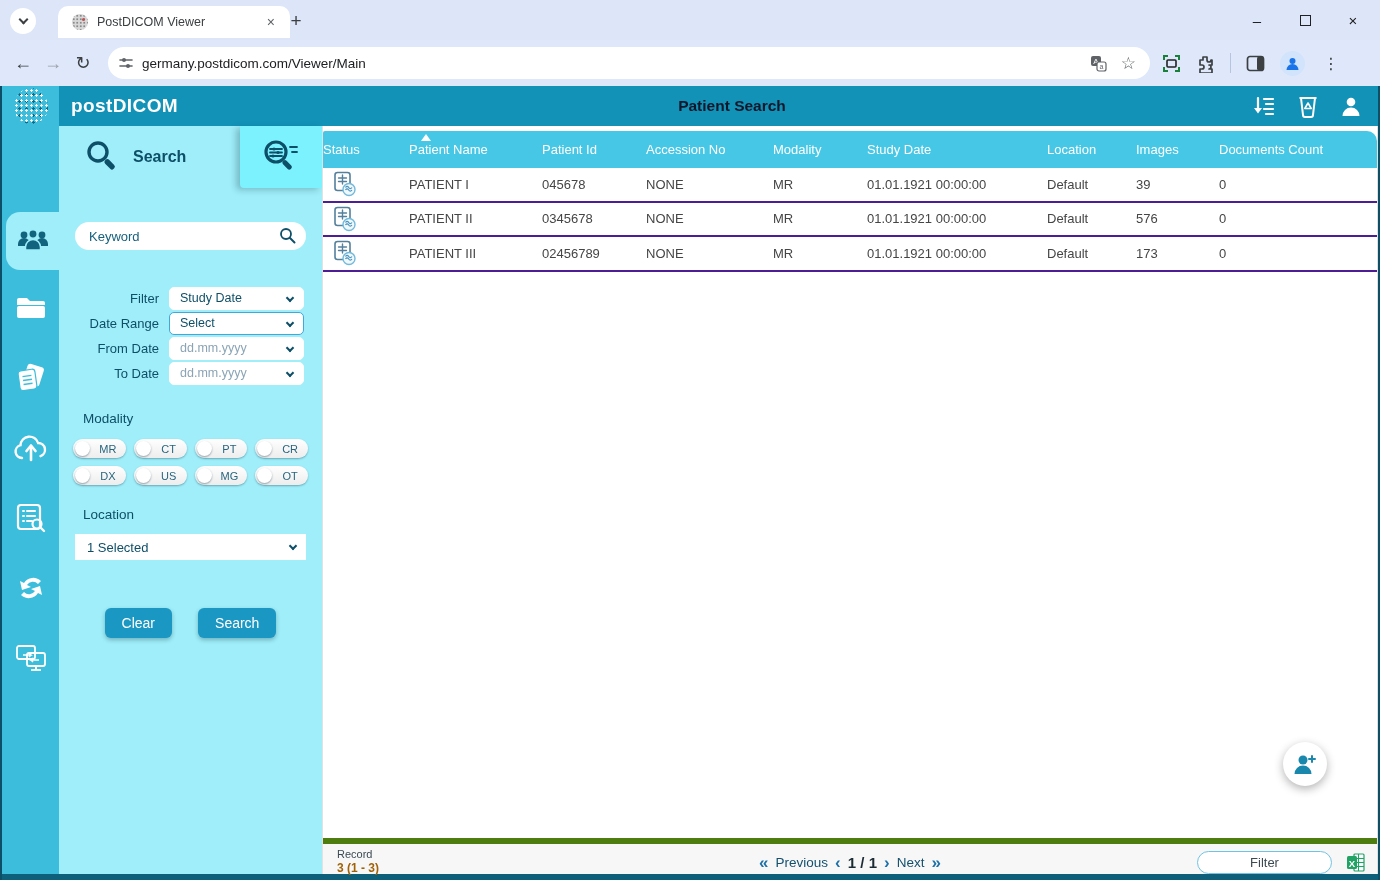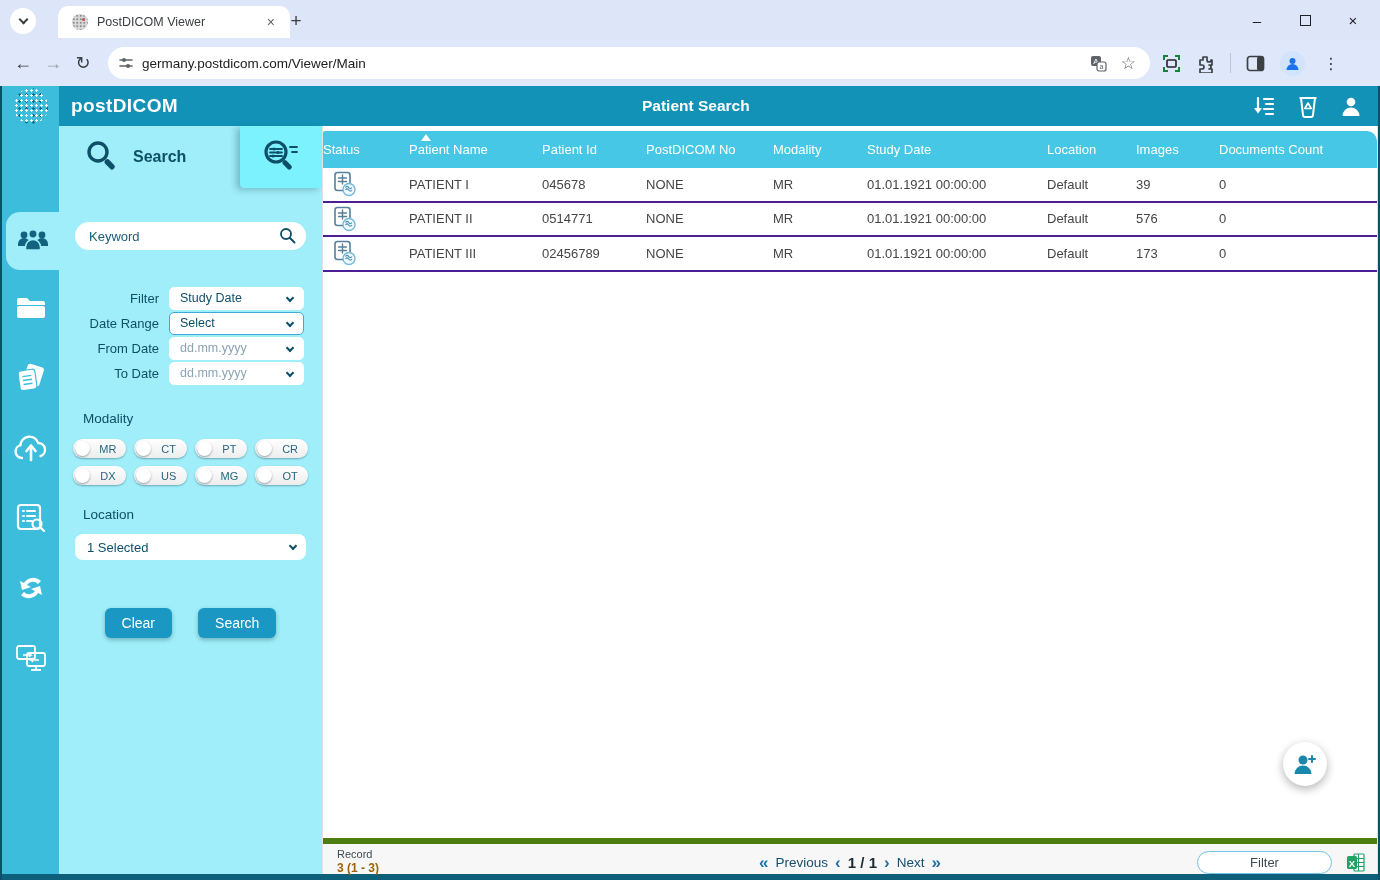--- a/index.html
+++ b/index.html
@@ -41,21 +41,21 @@
   svg.ic { display:block; }
 
   
   .app { position:relative; height:794px; border-left:2px solid #0d4f66; border-right:2px solid #0d4f66; }
   .app-header { height:40px; background:#1392b8; display:flex; align-items:center; position:relative; }
   .logo-square { width:57px; height:40px; background:#3cbddc; display:flex; align-items:center; justify-content:center; }
   .brain { width:34px; height:36px; border-radius:50% 50% 50% 50%/55% 55% 45% 45%;
     background-image:radial-gradient(#ffffff 1.1px, transparent 1.4px), radial-gradient(#0e6a87 1px, transparent 1.3px);
     background-size:5px 5px, 7px 7px; background-position:0 0, 2px 3px; }
   .logo-text { color:#fff; font-size:19px; font-weight:700; letter-spacing:.4px; margin-left:12px; }
-  .app-title { position:absolute; left:640px; width:180px; color:#ffffff; font-size:15.5px; font-weight:700; }
+  .app-title { position:absolute; left:640px; width:180px; text-align:center; color:#0f172a; font-size:15.5px; font-weight:700; }
   .hdr-icons { position:absolute; right:16px; top:0; height:40px; display:flex; align-items:center; gap:22px; }
   .hdr-icons .hbtn { cursor:pointer; }
 
   .app-body { display:flex; height:748px; }
 
   
   .sidebar { width:57px; background:#3cbddc; position:relative; }
   .side-item { position:absolute; left:0; width:57px; height:48px; display:flex; align-items:center; justify-content:center; cursor:pointer; }
   .side-item.active { left:4px; width:53px; height:58px; background:#9feef9; border-radius:14px 0 0 14px; }
 
@@ -84,21 +84,21 @@
   .fvalue.muted { color:#8ba4b5; }
   .fchev { position:absolute; right:10px; top:7px; width:6px; height:6px; border-right:2px solid #0e4f68; border-bottom:2px solid #0e4f68; transform:rotate(45deg); }
 
   .sec-label { font-size:13.5px; color:#0e4f68; margin:26px 0 0 24px; }
   .pills { display:grid; grid-template-columns:repeat(4,1fr); gap:8px; margin:13px 14px 0; }
   .pill { height:19px; border-radius:10px; background:linear-gradient(#ffffff,#ededed);
     box-shadow:0 1px 2px rgba(0,40,60,.35); display:flex; align-items:center; gap:4px; padding:0 4px 0 2px; cursor:pointer; }
   .pill-dot { width:15px; height:15px; border-radius:50%; background:#fff; box-shadow:0 1px 2px rgba(0,40,60,.4); flex:0 0 auto; }
   .pill-label { font-size:11px; color:#27657e; flex:1; text-align:center; }
 
-  .loc-select { margin:12px 16px 0; height:26px; background:#fff; border-radius:8px; display:flex; align-items:center;
+  .loc-select { margin:12px 16px 0; height:26px; background:#fff; border-radius:0; display:flex; align-items:center;
     padding:0 12px; position:relative; cursor:pointer; }
   .loc-select .fchev { top:9px; }
   .loc-value { font-size:13px; color:#0e4f68; font-weight:400; }
 
   .panel-btns { display:flex; justify-content:center; gap:26px; margin-top:48px; }
   .pbtn { background:#1a97c2; color:#fff; border:none; border-radius:6px; font-size:14px; padding:7px 17px;
     font-family:inherit; box-shadow:0 2px 4px rgba(0,40,60,.3); cursor:pointer; }
 
   
   .main { flex:1; background:#fff; position:relative; border-left:1px solid #e2e2e2; border-right:1px solid #e2e2e2; }
@@ -419,21 +419,21 @@
           <button class="pbtn">Search</button>
         </div>
       </aside>
 
       <main class="main">
         <div class="thead tgrid">
           <span class="sort-tri"></span>
           <span class="th">Status</span>
           <span class="th">Patient Name</span>
           <span class="th">Patient Id</span>
-          <span class="th">PostDICOM No</span>
+          <span class="th">Accession No</span>
           <span class="th">Modality</span>
           <span class="th">Study Date</span>
           <span class="th">Location</span>
           <span class="th">Images</span>
           <span class="th">Documents Count</span>
         </div>
 
         <div class="trow tgrid">
           <span class="td status">
             <svg class="ic" width="24" height="26" viewBox="0 0 24 26">
@@ -466,21 +466,21 @@
                 <line x1="5.5" y1="7" x2="13.5" y2="7"></line>
                   <line x1="5.5" y1="10.5" x2="13.5" y2="10.5"></line>
                 <line x1="9.5" y1="4" x2="9.5" y2="13"></line>
               </g>
               <circle cx="16" cy="18.5" r="6" fill="#eef8fd" stroke="#74b9da" stroke-width="1.4"></circle>
               <path d="M12.5 19 q1.6 -2.4 3.2 0 t3.2 0" fill="none" stroke="#4e94bd" stroke-width="1.3"></path>
               <path d="M12.5 16.5 q1.6 -2.4 3.2 0 t3.2 0" fill="none" stroke="#4e94bd" stroke-width="1.3"></path>
             </svg>
           </span>
           <span class="td">PATIENT II</span>
-          <span class="td">0514771</span>
+          <span class="td">0345678</span>
           <span class="td">NONE</span>
           <span class="td">MR</span>
           <span class="td">01.01.1921 00:00:00</span>
           <span class="td">Default</span>
           <span class="td">576</span>
           <span class="td">0</span>
         </div>
 
         <div class="trow tgrid">
           <span class="td status">

